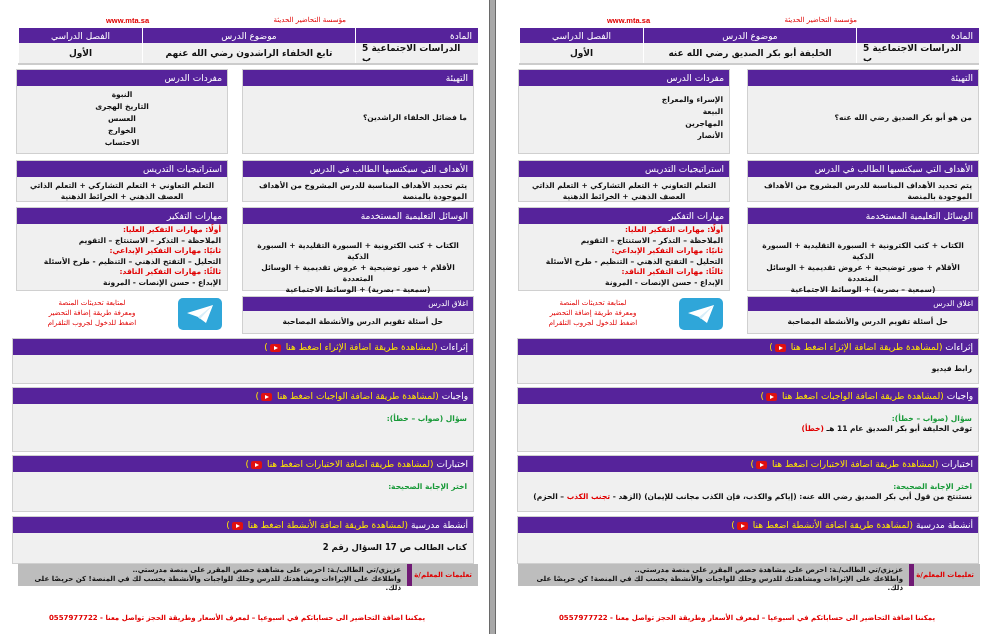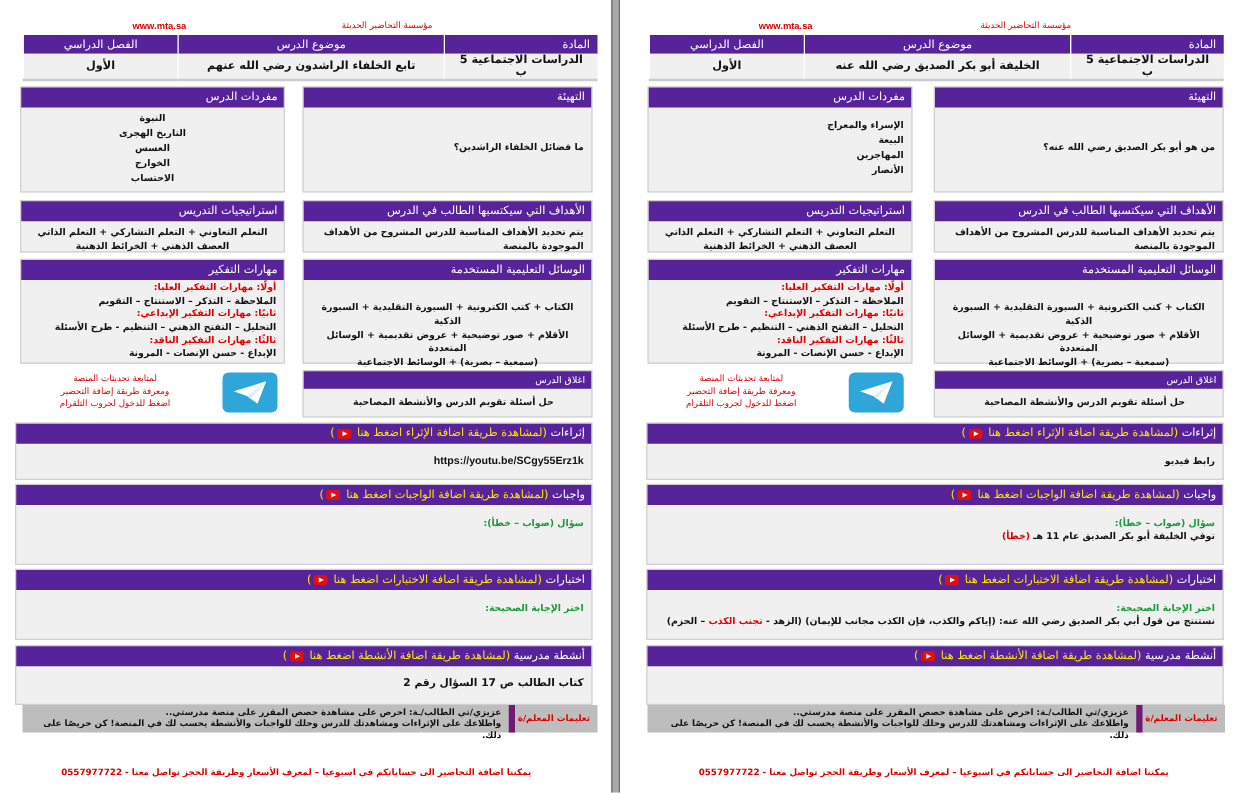--- a/index.html
+++ b/index.html
@@ -28,21 +28,21 @@
   }
   .header-table th {
     background:#56239b; color:#fff; font-weight:normal; height:15px; padding:0 6px;
     border-left:1px solid #fff; text-align:center;
   }
   .header-table th:first-child { text-align:right; }
   .header-table td {
     background:#f0f0f0; color:#111; font-weight:bold; height:18px; padding:0 6px;
     border-left:1px solid #fff; text-align:center; border-bottom:2px solid #ccc;
   }
-  .header-table td:first-child { text-align:center; }
+  .header-table td:first-child { text-align:left; }
   .box { position:absolute; background:#f0f0f0; border:1px solid #d0d0d0; box-sizing:border-box; }
   .box .bar {
     background:#56239b; color:#fff; font-size:9px; height:16px; line-height:16px; padding:0 5px;
   }
   .box .body {
     font-size:7.5px; font-weight:bold; color:#111; padding:3px 6px; line-height:11px;
   }
   .red { color:#e00000; }
   .green { color:#1a9a3a; }
   .yellow { color:#ffe600; }
@@ -152,21 +152,20 @@
     </svg>
   </div>
   <div class="promo" style="top:298px; left:32px;">
     <div>لمتابعة تحديثات المنصة</div>
     <div>ومعرفة طريقة إضافة التحضير</div>
     <div>اضغط للدخول لجروب التلقرام</div>
   </div>
 
   <div class="box" style="top:338px; right:0; width:462px; height:46px;">
     <div class="bar"><span>إثراءات</span> <span class="yellow"><span>(لمشاهدة طريقة اضافة الإثراء اضغط هنا</span> <span class="yt"></span><span>)</span></span></div>
-    <div class="body" style="padding-top:8px; font-size:8.5px; font-family:'Liberation Sans',sans-serif;">https://youtu.be/SCgy55Erz1k</div>
   </div>
 
   <div class="box" style="top:387px; right:0; width:462px; height:65px;">
     <div class="bar"><span>واجبات</span> <span class="yellow"><span>(لمشاهدة طريقة اضافة الواجبات اضغط هنا</span> <span class="yt"></span><span>)</span></span></div>
     <div class="body" style="padding-top:10px; line-height:10px;">
       <div class="green">سؤال (صواب – خطأ):</div>
     </div>
   </div>
 
   <div class="box" style="top:455px; right:0; width:462px; height:57px;">

